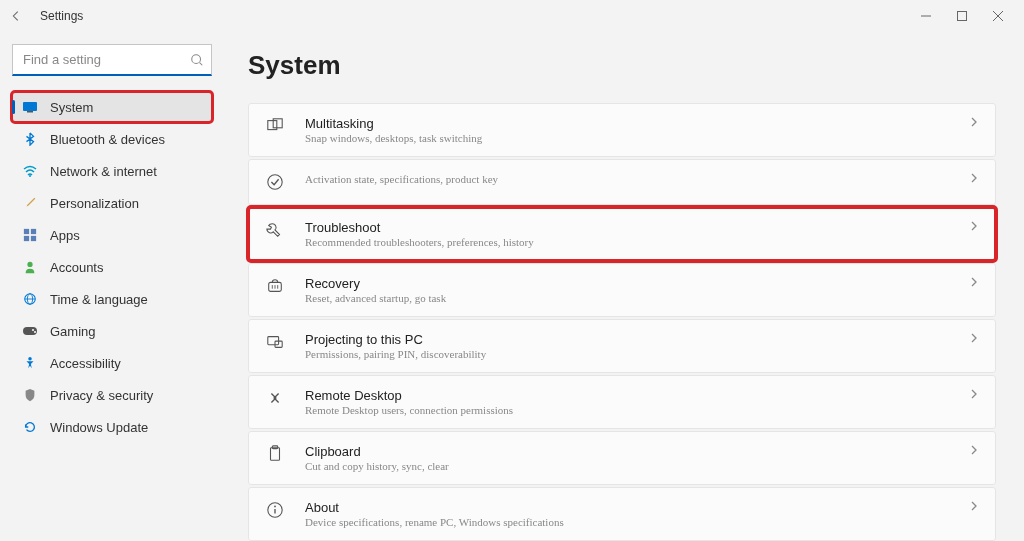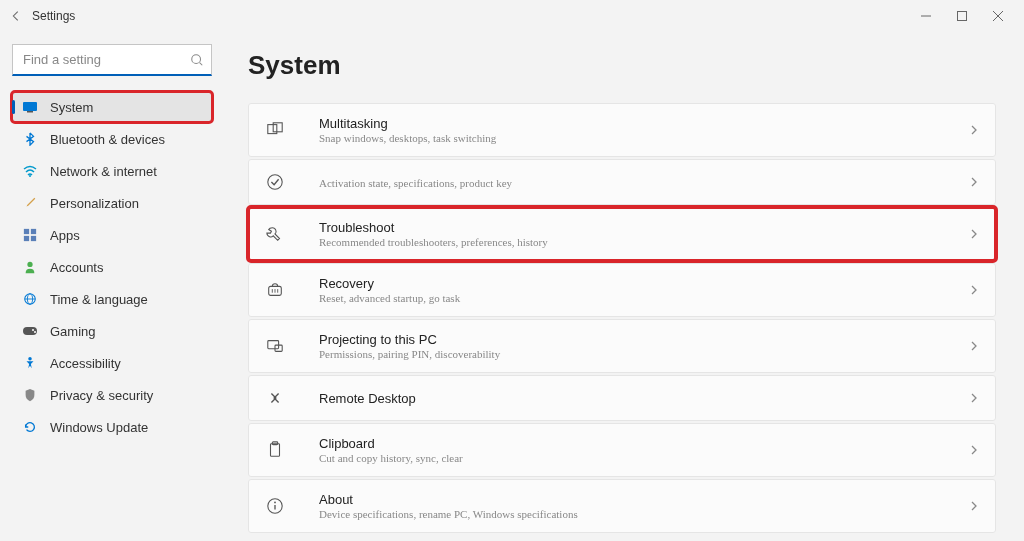--- a/index.html
+++ b/index.html
@@ -1,19 +1,19 @@
 <!DOCTYPE html>
 <html><head>
 <meta charset="utf-8">
 <style>
 * { margin: 0; padding: 0; box-sizing: border-box; font-family: 'Segoe UI', Tahoma, sans-serif; }
 body { background: #f3f3f3; width: 1024px; height: 541px; overflow: hidden; }
 
 .titlebar { display: flex; align-items: center; height: 32px; padding: 0 8px; }
-.titlebar-left { display: flex; align-items: center; gap: 8px; }
+.titlebar-left { display: flex; align-items: center; gap: 16px; }
 .back-arrow { width: 16px; height: 16px; display: flex; align-items: center; justify-content: center; color: #666; cursor: pointer; }
 .app-title { font-size: 12px; color: #333; }
 .titlebar-right { margin-left: auto; display: flex; }
 .win-btn { width: 36px; height: 28px; display: flex; align-items: center; justify-content: center; color: #666; cursor: pointer; }
 
 .content { display: flex; height: calc(100% - 32px); }
 
 .sidebar { width: 220px; padding: 12px 8px 12px 12px; }
 .search-wrap { position: relative; margin-bottom: 16px; }
 .search-input { width: 100%; height: 32px; border: 1px solid #c5c5c5; border-bottom: 2px solid #005fb8; background: #fff; padding: 0 28px 0 10px; font-size: 13px; outline: none; border-radius: 0; }
@@ -24,21 +24,21 @@
 .nav-item { display: flex; align-items: center; gap: 12px; height: 30px; padding: 0 10px; border-radius: 3px; cursor: pointer; font-size: 13px; color: #333; margin-bottom: 2px; position: relative; }
 .nav-item.active { background: #e4e4e4; }
 .nav-item.active::before { content: ''; position: absolute; left: 0; top: 50%; transform: translateY(-50%); width: 3px; height: 14px; background: #005fb8; border-radius: 2px; }
 .nav-icon { width: 16px; height: 16px; display: flex; align-items: center; justify-content: center; flex-shrink: 0; }
 .highlight-red { outline: 3px solid #d9252a; outline-offset: -1px; }
 
 .main { flex: 1; padding: 18px 28px 18px 28px; overflow-y: auto; }
 .page-title { font-size: 26px; font-weight: 600; color: #222; margin-bottom: 22px; }
 
 .settings-list { display: flex; flex-direction: column; gap: 2px; }
-.setting-row { display: flex; align-items: center; gap: 34px; background: #fbfbfb; border: 1px solid #e5e5e5; border-radius: 3px; padding: 12px 16px; cursor: pointer; }
+.setting-row { display: flex; align-items: flex-start; gap: 20px; background: #fbfbfb; border: 1px solid #e5e5e5; border-radius: 3px; padding: 12px 16px; cursor: pointer; }
 .setting-icon { width: 20px; height: 20px; display: flex; align-items: center; justify-content: center; color: #555; flex-shrink: 0; }
 .setting-text { flex: 1; }
 .setting-title { font-size: 13px; color: #222; }
 .setting-desc { font-size: 11px; color: #888; margin-top: 1px; font-family: Liberation Serif, serif; }
 .chevron { color: #888; flex-shrink: 0; }
 .setting-row.highlight-red { outline: 4px solid #d9252a; outline-offset: -2px; }
 
 svg { display: block; }
 </style>
 </head>
@@ -277,20 +277,21 @@
         </div>
         <div class="setting-row">
           <span class="setting-icon">
             <svg width="18" height="18" viewBox="0 0 20 20">
               <path d="M6 5 L11 10 L6 15" stroke="currentColor" stroke-width="1.5" fill="none"></path>
               <path d="M14 5 L9 10 L14 15" stroke="currentColor" stroke-width="1.5" fill="none"></path>
             </svg>
           </span>
           <div class="setting-text">
             <div class="setting-title">Remote Desktop</div>
+            <div class="setting-desc">Remote Desktop users, connection permissions</div>
           </div>
           <span class="chevron">
             <svg width="10" height="12" viewBox="0 0 10 12">
               <path d="M3 2 L7 6 L3 10" stroke="currentColor" stroke-width="1.3" fill="none"></path>
             </svg>
           </span>
         </div>
         <div class="setting-row">
           <span class="setting-icon">
             <svg width="18" height="18" viewBox="0 0 20 20">

